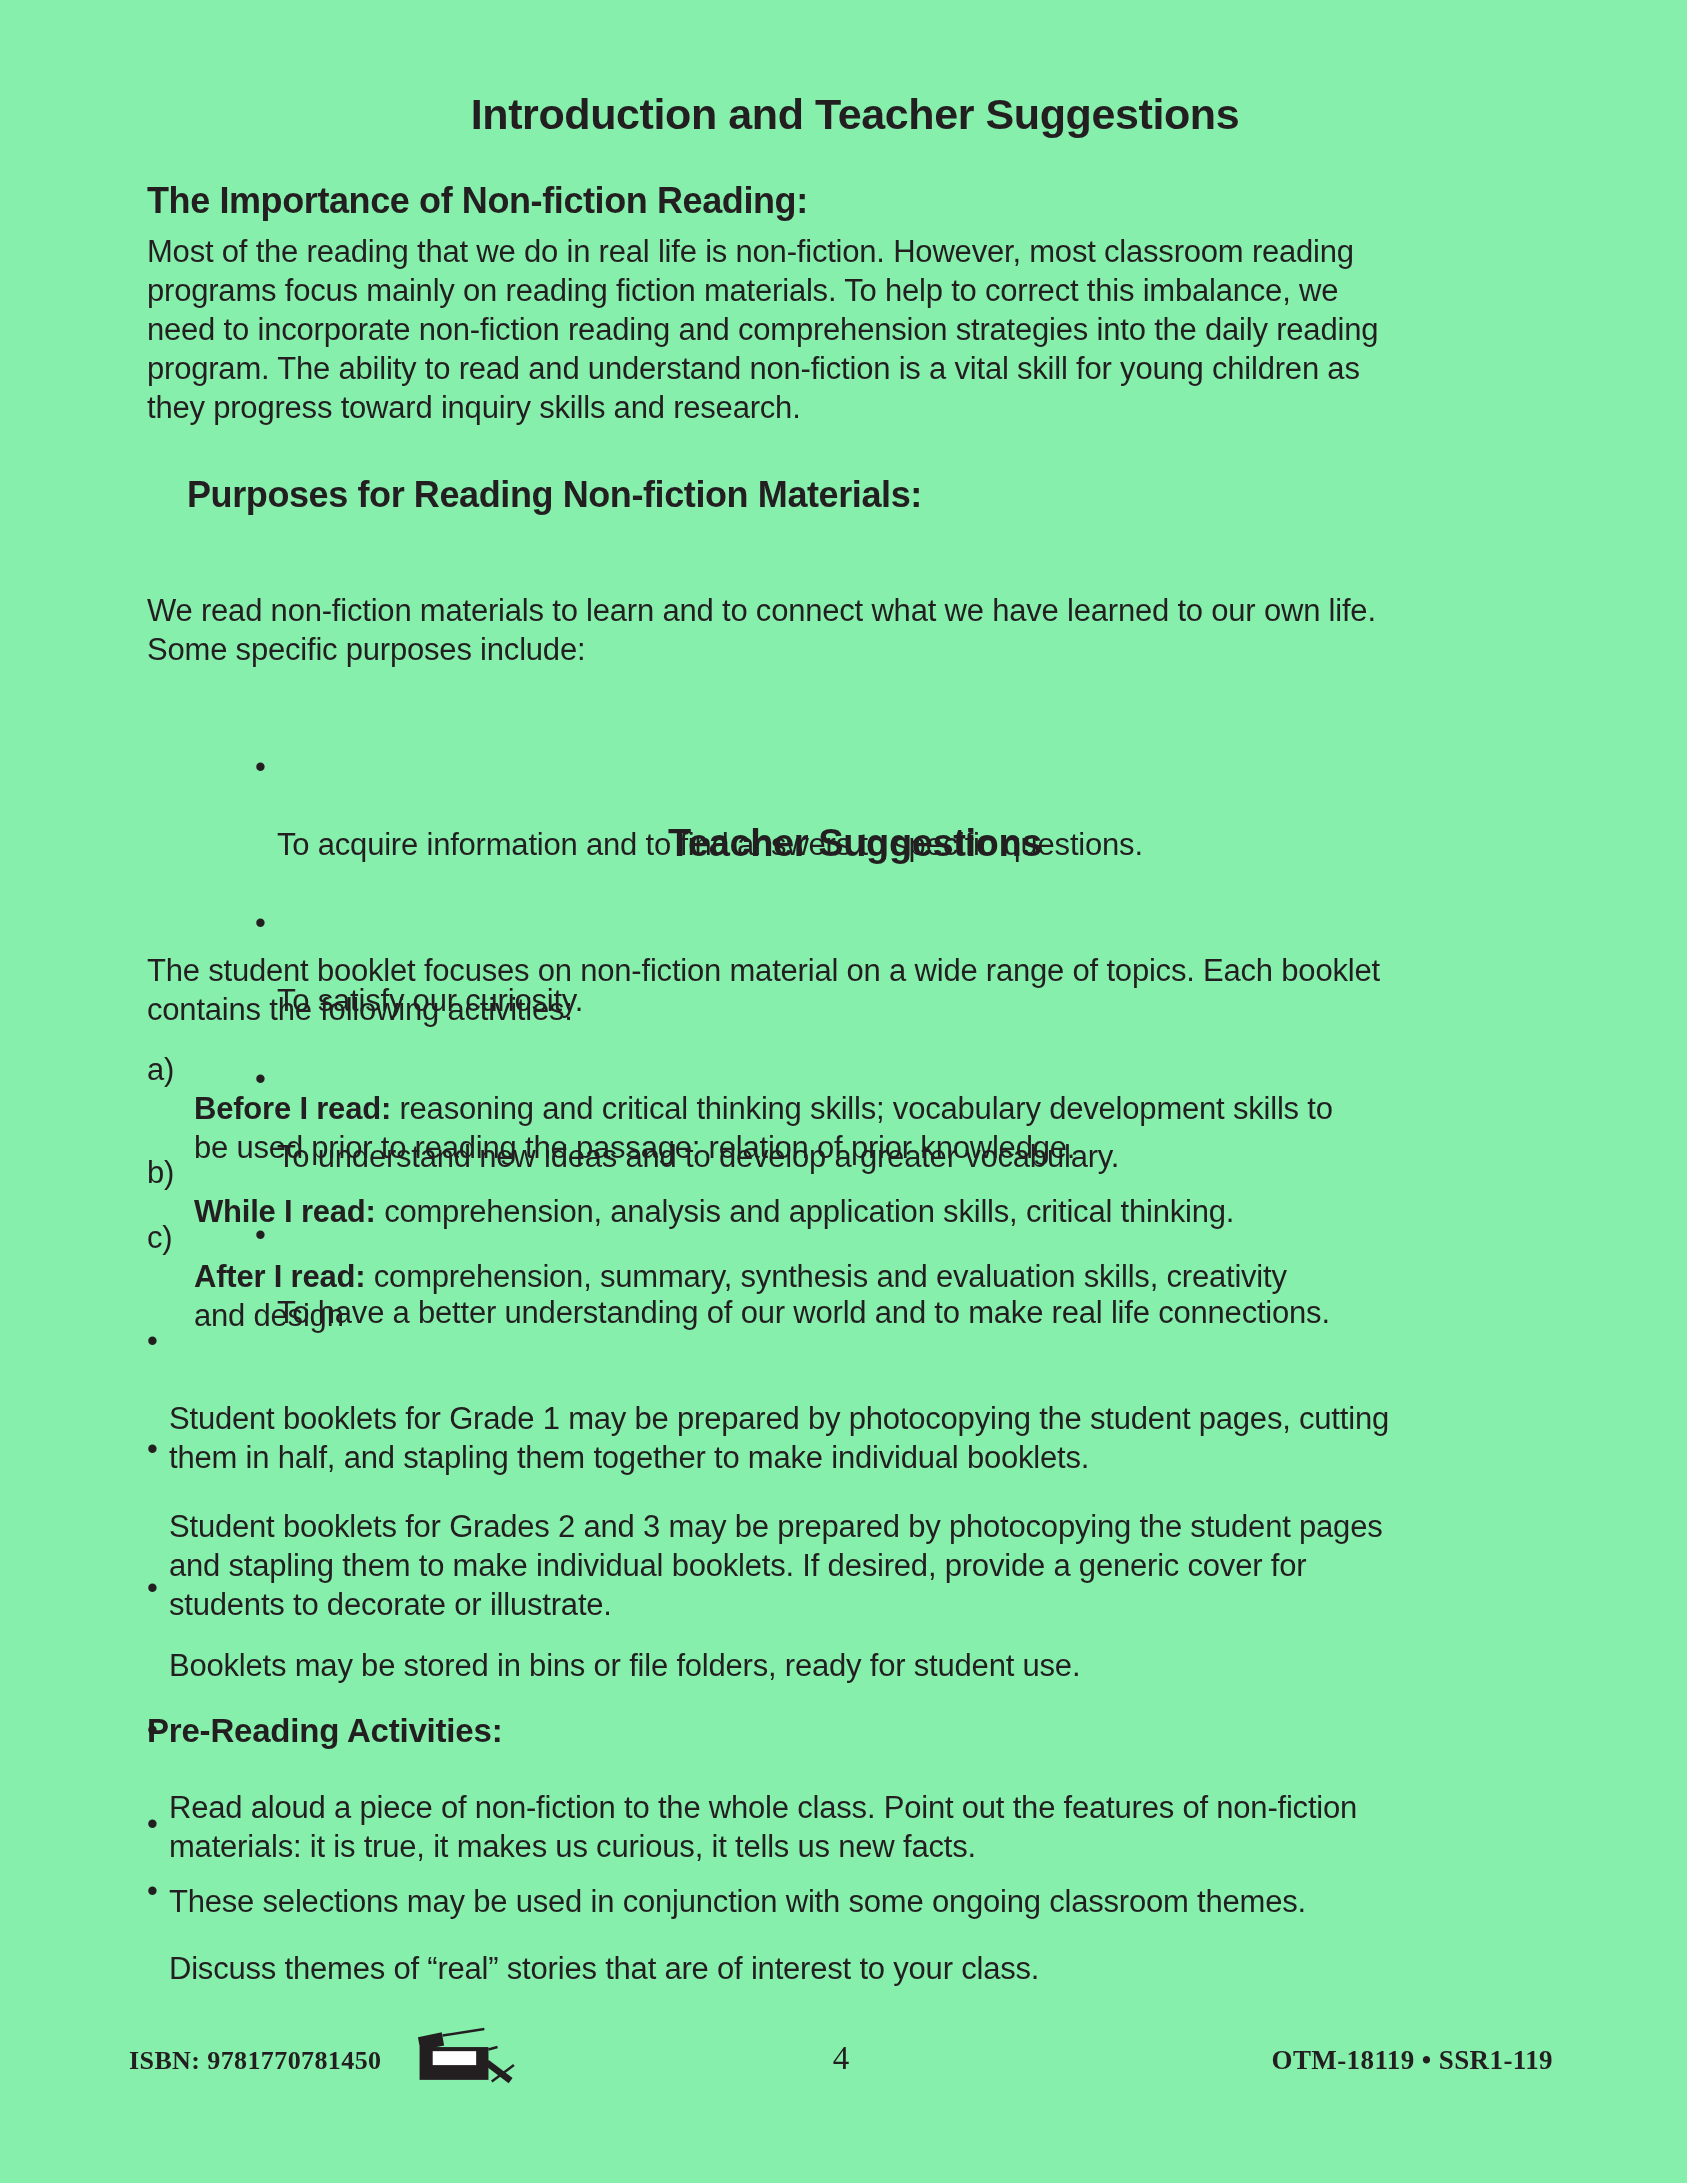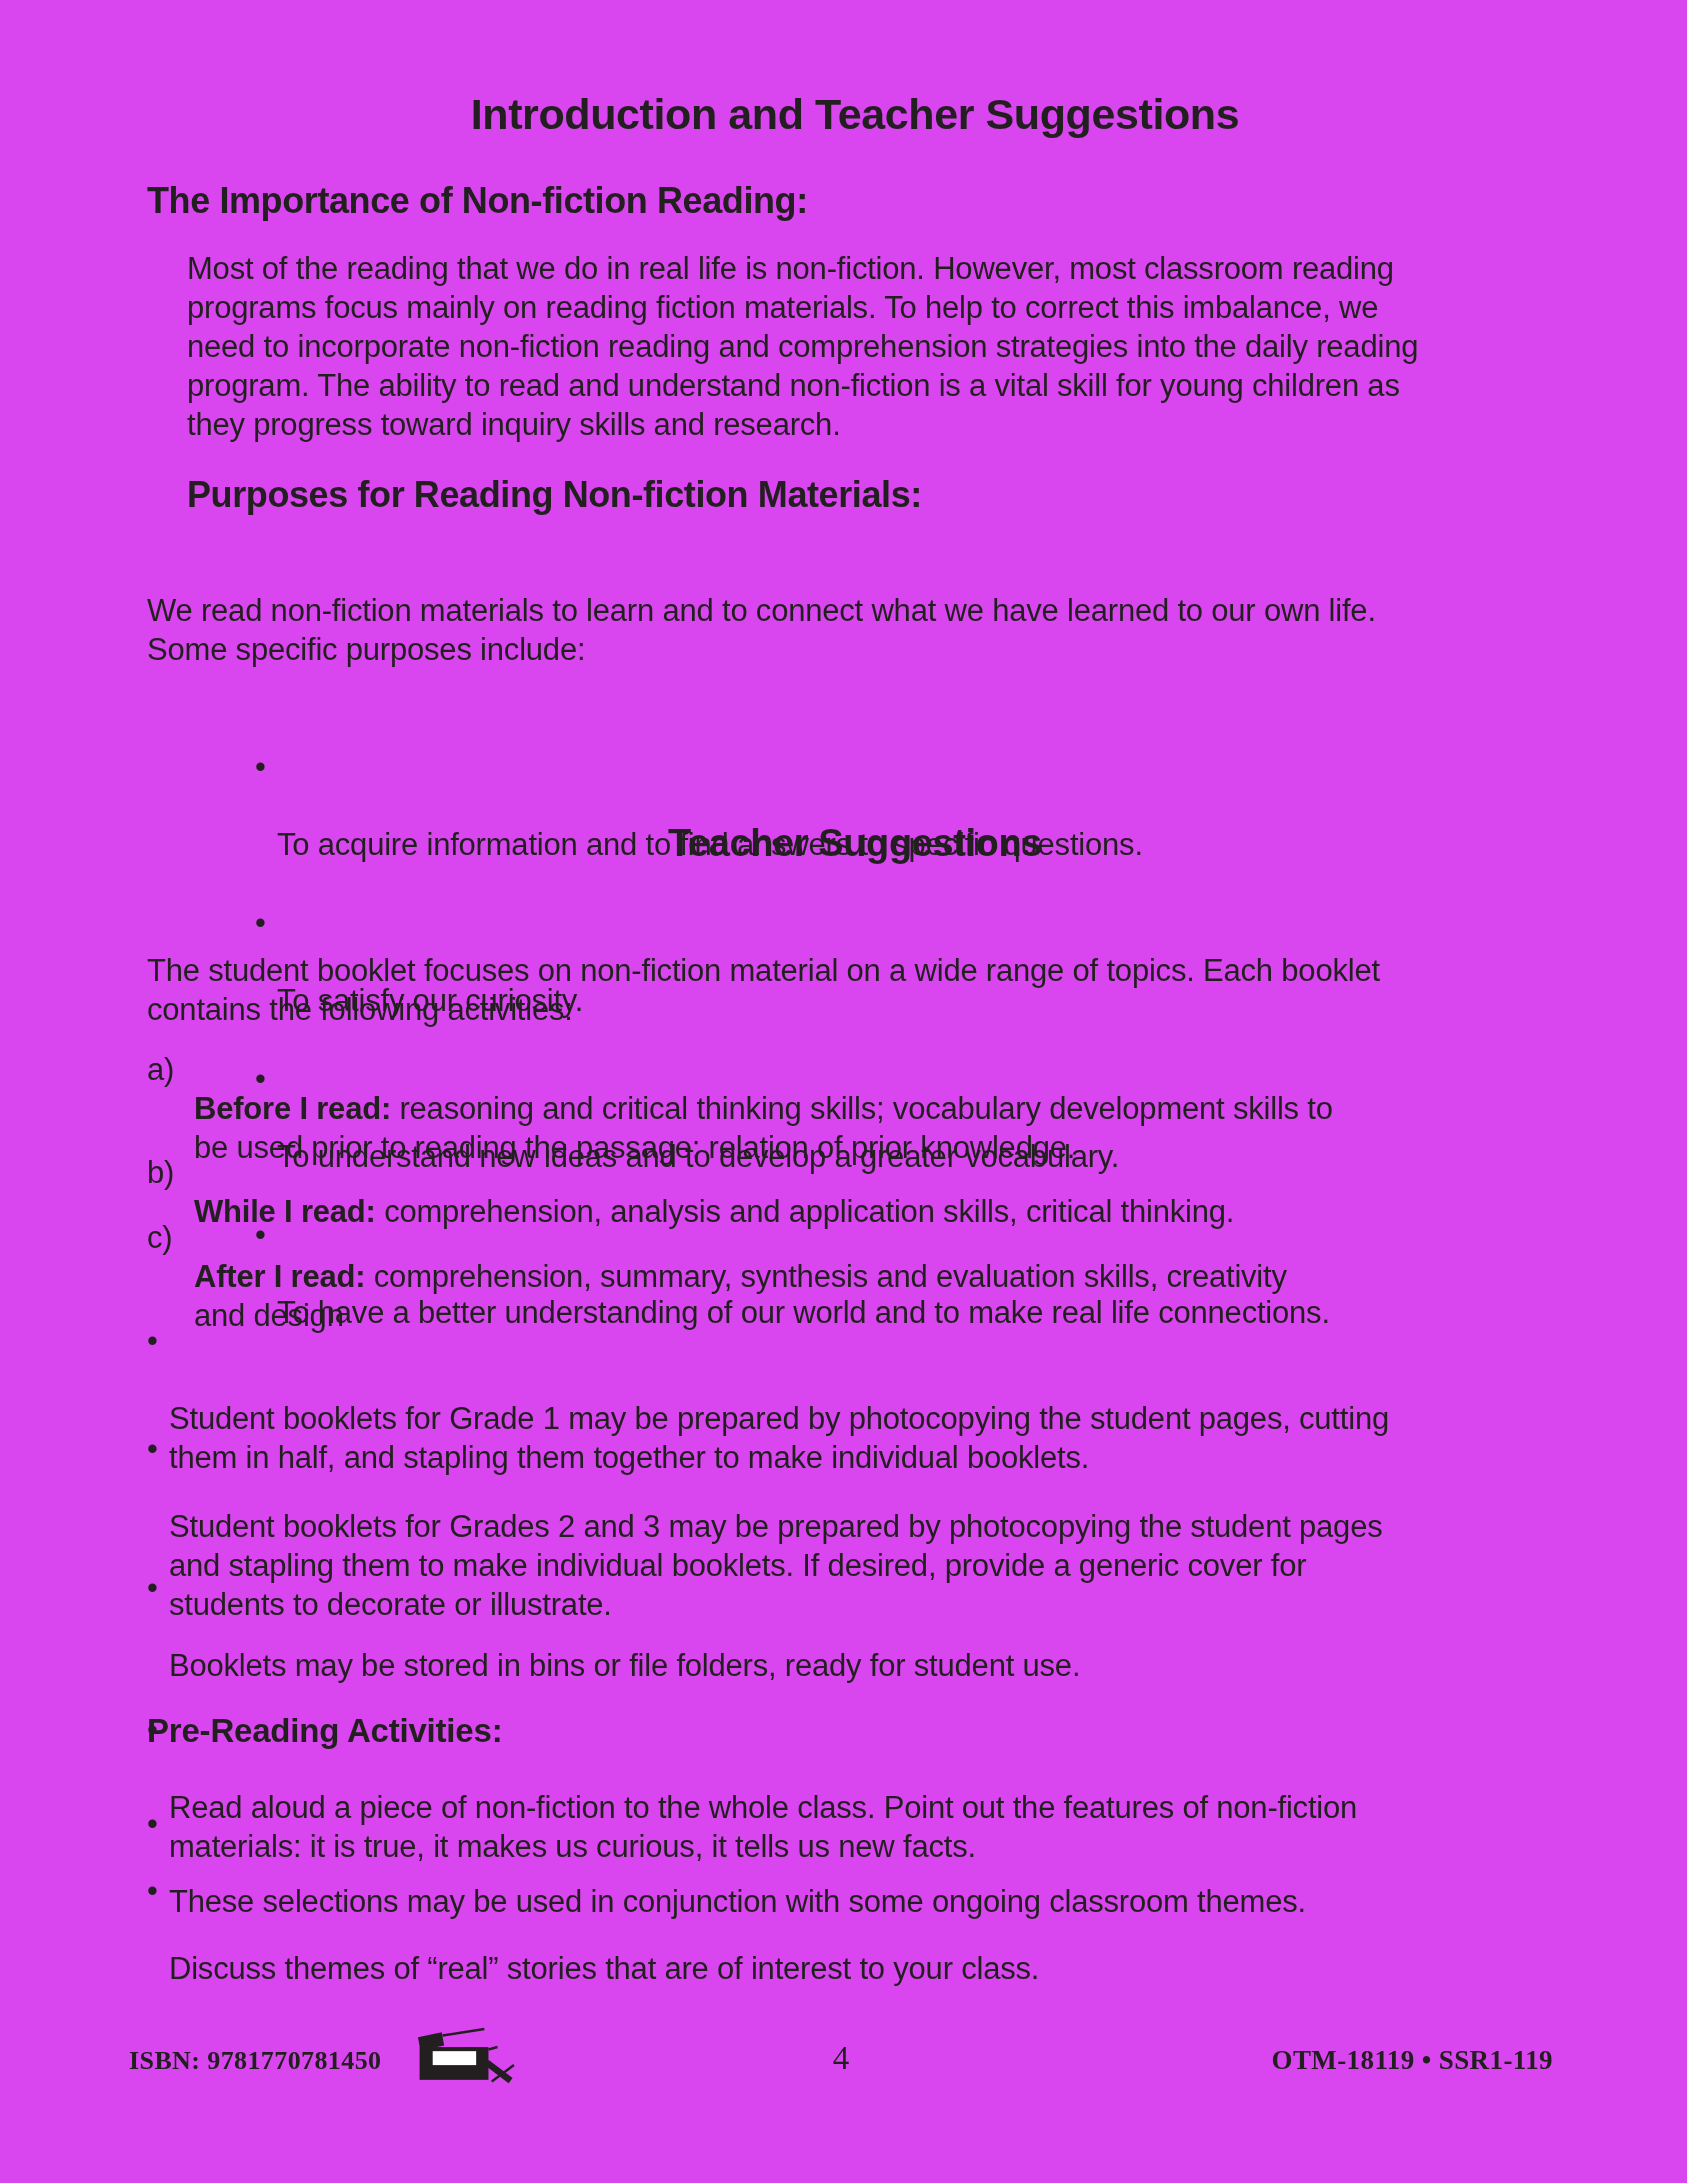--- a/index.html
+++ b/index.html
@@ -1,20 +1,20 @@
 <!DOCTYPE html>
 <html style="font-size:13px"><head>
 <meta charset="utf-8">
 <style>
   html,body { margin:0; padding:0; background:#9b9b9b; }
   .page {
     position:relative;
     width:1687px; height:2183px;
     margin:0 auto;
-    background:#d946ef;
+    background:#86efac;
     color:#231f20;
     font-family:"Liberation Sans", sans-serif;
     overflow:hidden;
   }
   .block { position:absolute; left:147px; right:124px; }
   .title {
     top:89px; text-align:center;
     font-size:43px; font-weight:bold; letter-spacing:-0.4px;
     line-height:51px;
   }
@@ -29,21 +29,21 @@
   }
   .sub-heading {
     font-size:33px; font-weight:bold; letter-spacing:-0.2px;
     line-height:41px;
   }
   .body-text {
     font-size:31px; line-height:39px; letter-spacing:-0.2px;
     white-space:pre-line;
   }
   .h-importance { top:178px; }
-  .p-importance { top:249px;margin-left:40px; }
+  .p-importance { top:232px; }
   .h-purposes  { top:472px;margin-left:40px; }
   .p-purposes  { top:552px; }
   .purpose-bullets { margin-left:108px; }
   .pb { position:relative; padding-left:22px; }
   .pb .blt { position:absolute; left:0; top:0; }
   .h-teacher { top:820px; }
   .t-p1 { top:888px; }
   .t-p2 { top:951px; }
   .abc { position:absolute; left:147px; right:124px; padding-left:47px; }
   .abc .marker { position:absolute; left:0; top:0; }

